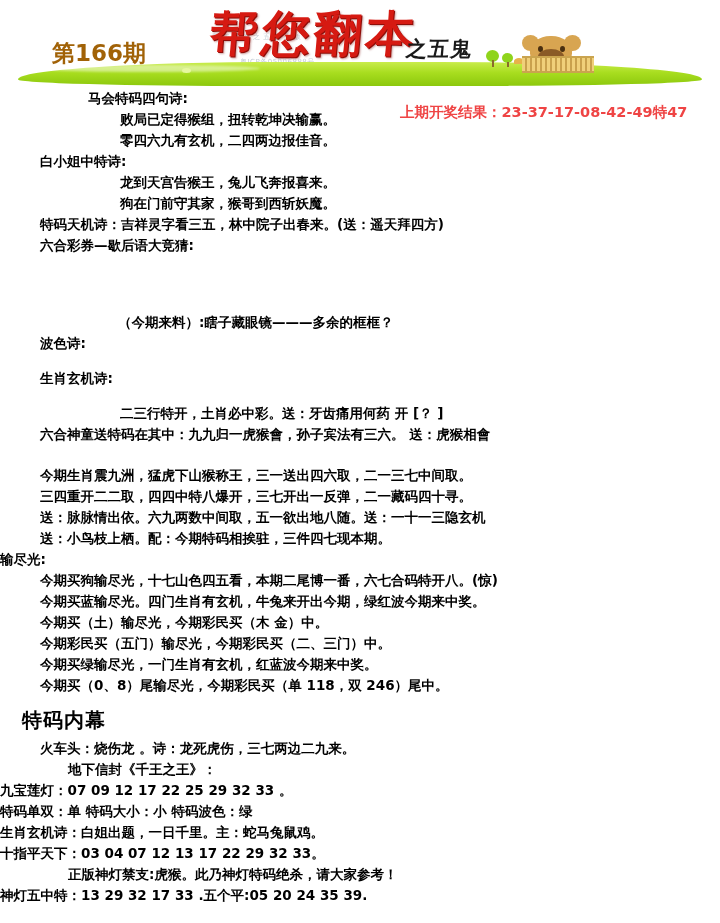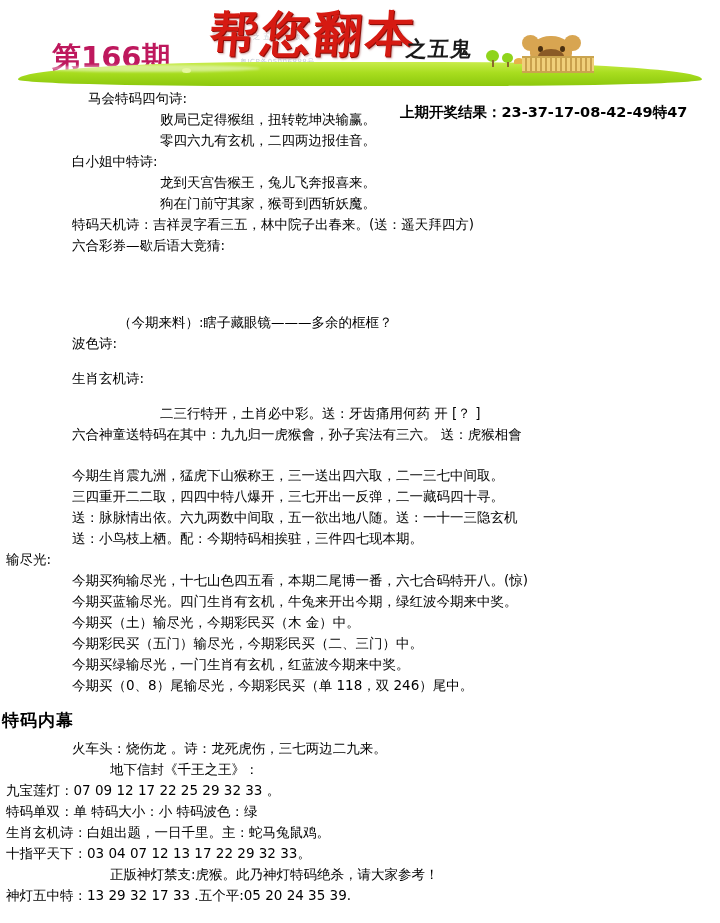--- a/index.html
+++ b/index.html
@@ -20,24 +20,24 @@
   .header {
     position: relative;
     width: 720px;
     height: 88px;
   }
 
   .issue-label {
     position: absolute;
     left: 52px;
     top: 38px;
-    font-size: 29px;
+    font-size: 23px;
     font-weight: bold;
     letter-spacing: 0px;
-    color: #be185d;
+    color: #a16207;
     white-space: nowrap;
   }
 
   
   .logo-wrap {
     position: absolute;
     left: 210px;
     top: 2px;
     width: 280px;
     height: 72px;
@@ -205,48 +205,48 @@
   
   .content {
     position: relative;
     padding: 0;
     font-size: 13.5px;
     font-weight: bold;
     line-height: 21px;
   }
   .line {
     white-space: nowrap;
-    font-weight: normal;
-  }
-  .pad-0   { padding-left: 6px; }
+    font-weight: bold;
+  }
+  .pad-0   { }
   .pad-2   { padding-left: 88px; }
   .pad-3   { padding-left: 118px; margin-top: 42px; }
-  .pad-4   { padding-left: 120px; margin-left: 40px; }
-  .pad-7   { padding-left: 72px; }
-  .pad-8   { padding-left: 110px; }
+  .pad-4   { padding-left: 120px; }
+  .pad-7   { padding-left: 40px; }
+  .pad-8   { padding-left: 68px; }
 
   .gap-sm { height: 7px; }
   .gap-md { height: 14px; }
   .gap-lg { height: 20px; }
 
   .result-line {
     position: absolute;
     left: 400px;
     top: 14px;
-    color: #000000;
+    color: #ef4444;
     font-size: 14.5px;
     font-weight: bold;
     white-space: nowrap;
     letter-spacing: 0px;
   }
 
   .section-title {
-    font-size: 17px;
-    font-weight: bold;
-    padding-left: 2px;
+    font-size: 20px;
+    font-weight: bold;
+    padding-left: 22px;
     letter-spacing: 1px;
   }
 </style>
 </head>
 <body>
 
 <div class="header">
 
   <div class="issue-label">第166期</div>
 

